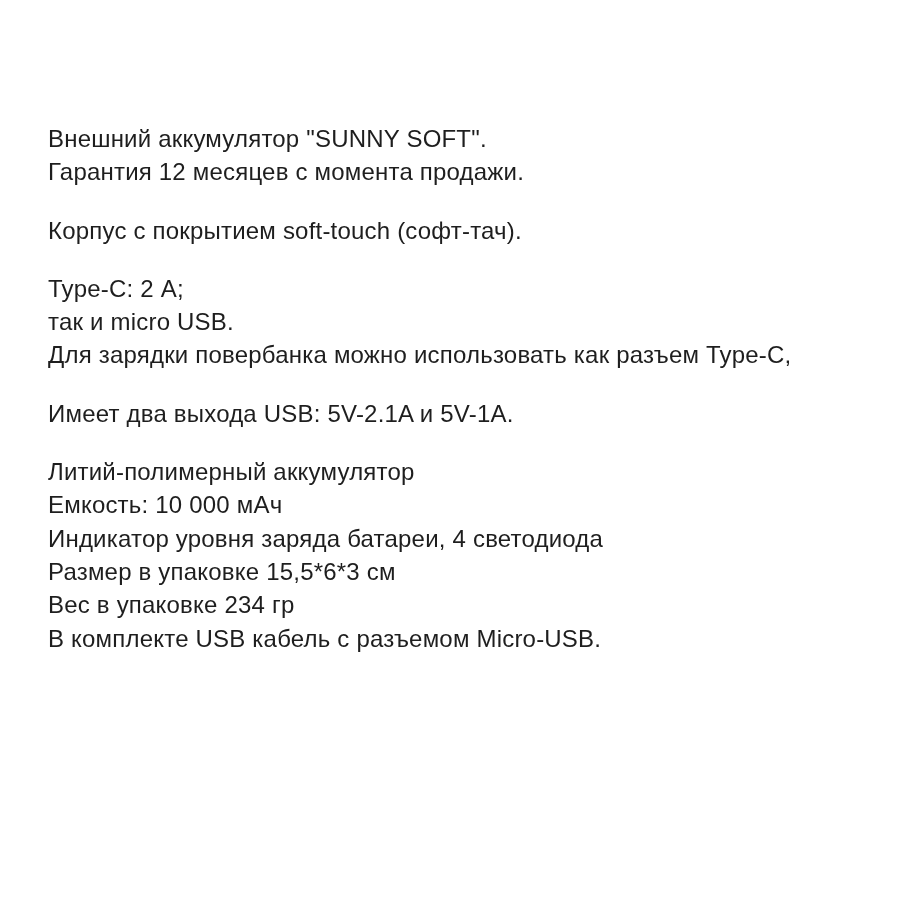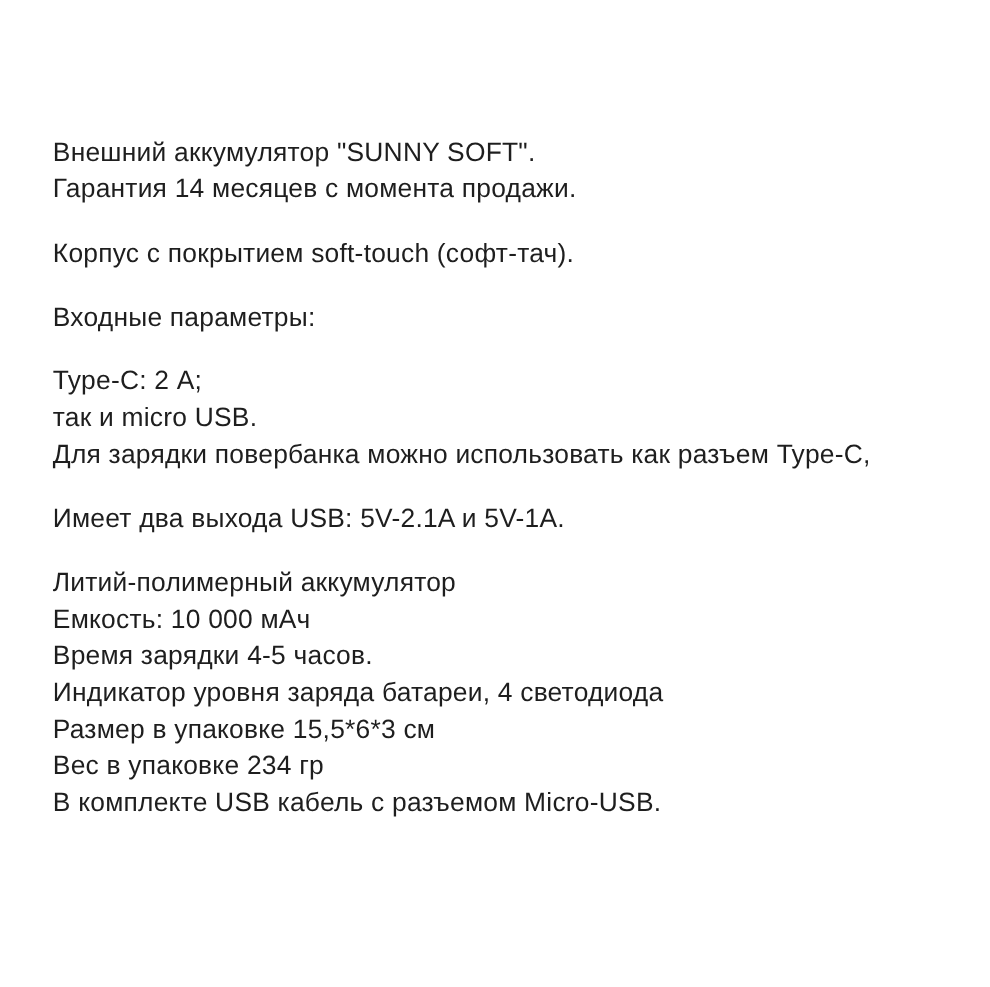--- a/index.html
+++ b/index.html
@@ -30,39 +30,35 @@
     white-space: nowrap;
   }
 </style>
 </head>
 <body style="background: rgb(255, 255, 255); color: rgb(30, 30, 30);">
 
 <div class="page">
   <div>
       <div class="paragraph">
         <div class="text-line">Внешний аккумулятор "SUNNY SOFT".</div>
-        <div class="text-line">Гарантия 14 месяцев с момента продажи.</div>
+        <div class="text-line">Гарантия 12 месяцев с момента продажи.</div>
       </div>
       <div class="paragraph">
         <div class="text-line">Корпус с покрытием soft-touch (софт-тач).</div>
-      </div>
-      <div class="paragraph">
-        <div class="text-line">Входные параметры:</div>
       </div>
       <div class="paragraph">
         <div class="text-line">Type-C: 2 А;</div>
         <div class="text-line">так и micro USB.</div>
         <div class="text-line">Для зарядки повербанка можно использовать как разъем Type-C,</div>
       </div>
       <div class="paragraph">
         <div class="text-line">Имеет два выхода USB: 5V-2.1A и 5V-1A.</div>
       </div>
       <div class="paragraph">
         <div class="text-line">Литий-полимерный аккумулятор</div>
         <div class="text-line">Емкость: 10 000 мАч</div>
-        <div class="text-line">Время зарядки 4-5 часов.</div>
         <div class="text-line">Индикатор уровня заряда батареи, 4 светодиода</div>
         <div class="text-line">Размер в упаковке 15,5*6*3 см</div>
         <div class="text-line">Вес в упаковке 234 гр</div>
         <div class="text-line">В комплекте USB кабель с разъемом Micro-USB.</div>
       </div>
     </div>
 </div>
 
 </body></html>

